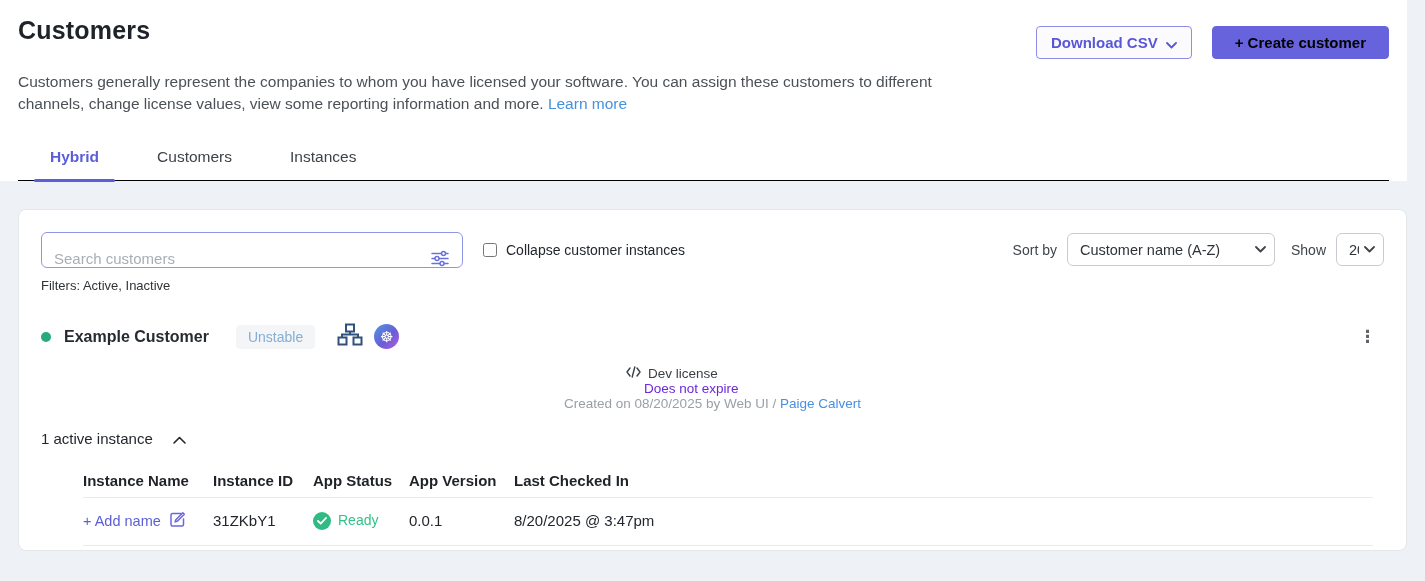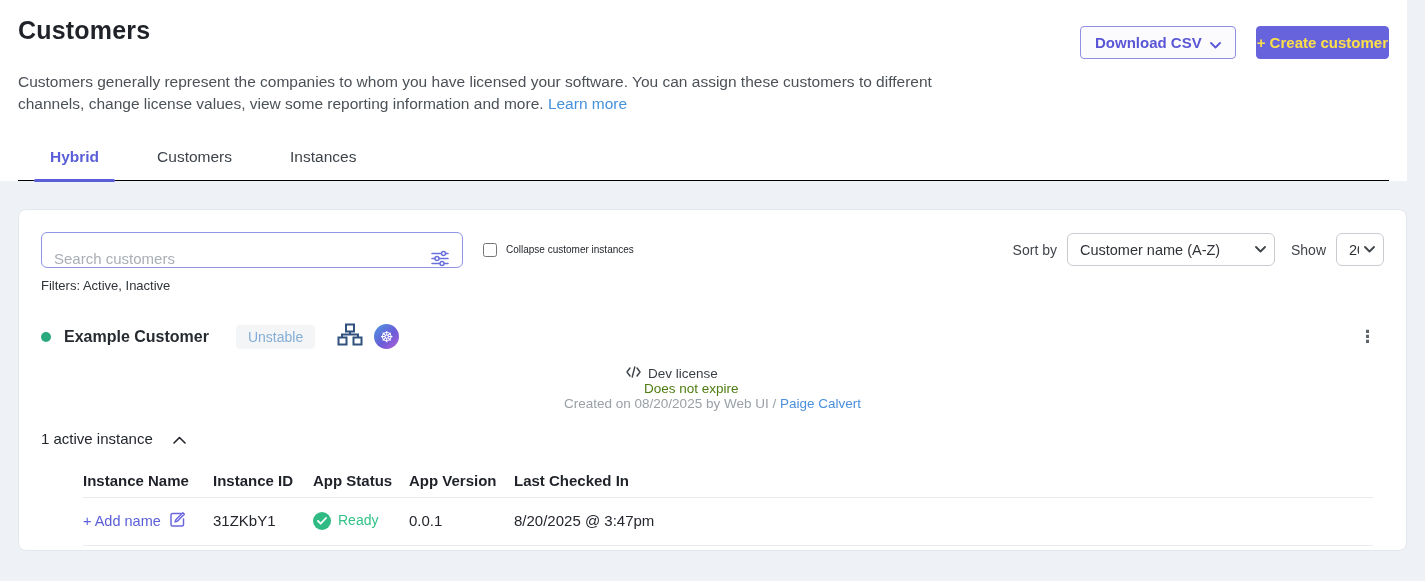--- a/index.html
+++ b/index.html
@@ -22,21 +22,21 @@
     font-size:15.5px; line-height:1.45; color:#4c5157;
   }
   .learn-more { color:#4591dc; text-decoration:none; font-weight:500; cursor:pointer; }
   .header-actions { display:flex; gap:20px; margin-top:10px; flex-shrink:0; }
   .btn { font-family:inherit; font-size:15px; font-weight:700; border-radius:4px; height:33px; cursor:pointer; display:inline-flex; align-items:center; }
   .btn-outline {
     background:#fbfbfe; color:#5a56d6; border:1px solid #8f8de4; padding:0 14px; gap:8px;
   }
   .btn-outline .chev { display:inline-block; margin-top:1px; }
   .btn-primary {
-    background:#6663dd; color:#fde047; border:1px solid #6663dd; padding:0 0;
+    background:#6663dd; color:#000000; border:1px solid #6663dd; padding:0 22px;
   }
   
   .tabs { display:flex; gap:26px; margin-top:32px; border-bottom:1px solid #000000; padding-left:16px; }
   .tab {
     padding:0 16px 14px 16px; font-size:15.5px; color:#3d434a; cursor:pointer; position:relative;
   }
   .tab.active { color:#5a5fd8; font-weight:700; }
   .tab.active::after {
     content:""; position:absolute; left:0; right:0; bottom:-2px; height:3px; background:#5a5fd8; border-radius:2px;
   }
@@ -51,21 +51,21 @@
     width:422px; height:36px; border:1px solid #8f96e8; border-radius:6px;
     display:flex; align-items:flex-end; padding:0 12px; background:#fff; flex-shrink:0;
   }
   .search-box input {
     border:none; outline:none; flex:1; font-family:inherit; font-size:15px; color:#23272d; background:transparent;
   }
   .search-box input::placeholder { color:#a9aeb5; }
   .filter-icon { cursor:pointer; display:flex; align-items:center; }
   .collapse-wrap { display:flex; align-items:center; gap:9px; margin-left:20px; }
   .collapse-wrap input { width:14px; height:14px; cursor:pointer; accent-color:#6663dd; }
-  .collapse-wrap label { font-size:10px; color:#23272d; cursor:pointer; }
+  .collapse-wrap label { font-size:14px; color:#23272d; cursor:pointer; }
   .toolbar-right { margin-left:auto; display:flex; align-items:center; gap:10px; }
   .tr-label { font-size:14px; color:#3f444a; }
   .select-wrap { position:relative; display:inline-flex; align-items:center; }
   .select-wrap select {
     appearance:none; -webkit-appearance:none; font-family:inherit; font-size:14.5px; color:#2f3338;
     height:33px; border:1px solid #c8ccd1; border-radius:6px; background:#fff; padding:0 28px 0 12px; cursor:pointer; outline:none;
   }
   .select-wrap .sel-chev { position:absolute; right:9px; pointer-events:none; display:flex; }
   .sort-select select { width:208px; }
   .show-select select { width:48px; padding-right:24px; }
@@ -80,21 +80,21 @@
   }
   .cust-icons { display:flex; align-items:center; gap:11px; margin-left:22px; }
   .k8s-icon {
     width:25px; height:25px; border-radius:50%; color:#fff; font-size:15px; line-height:1;
     background:linear-gradient(135deg,#4a9ae0 0%,#6a5cd8 55%,#b45fd8 100%);
     display:flex; align-items:center; justify-content:center;
   }
   .kebab { margin-left:auto; color:#5f646a; font-size:17px; font-weight:700; letter-spacing:0; cursor:pointer; padding:2px 8px; line-height:1.05; }
   .license-row { display:flex; align-items:center; margin-top:15px; font-size:13.5px;flex-direction:column; }
   .license-type { display:flex; align-items:center; gap:7px; color:#3a3f46; margin-left:15px; width:188px; }
-  .expiration { color:#4d7c0f; width:137px; }
+  .expiration { color:#6d28d9; width:137px; }
   .created { color:#9aa0a6; }
   .created a { color:#4a90dd; text-decoration:none; font-weight:500; cursor:pointer; }
   .instances-summary { display:flex; align-items:center; gap:20px; margin-top:19px; font-size:15px; color:#23272d; cursor:pointer; width:max-content; }
   
   .itable { margin-left:42px; width:calc(100% - 53px); margin-top:25px; }
   .igrid { display:grid; grid-template-columns:130px 100px 96px 105px 1fr; align-items:center; }
   .ihead { font-size:15px; font-weight:700; color:#1f2329; padding-bottom:8px; border-bottom:1px solid #e8eaec; }
   .irow { padding:13px 0 14px 0; border-bottom:1px solid #e8eaec; font-size:15px; color:#23272d; }
   .add-name { display:flex; align-items:center; gap:8px; color:#5a5fd8; font-size:14.5px; font-weight:500; cursor:pointer; width:max-content; }
   .app-status { display:flex; align-items:flex-start; gap:7px; color:#33c28a; font-size:14px; }

